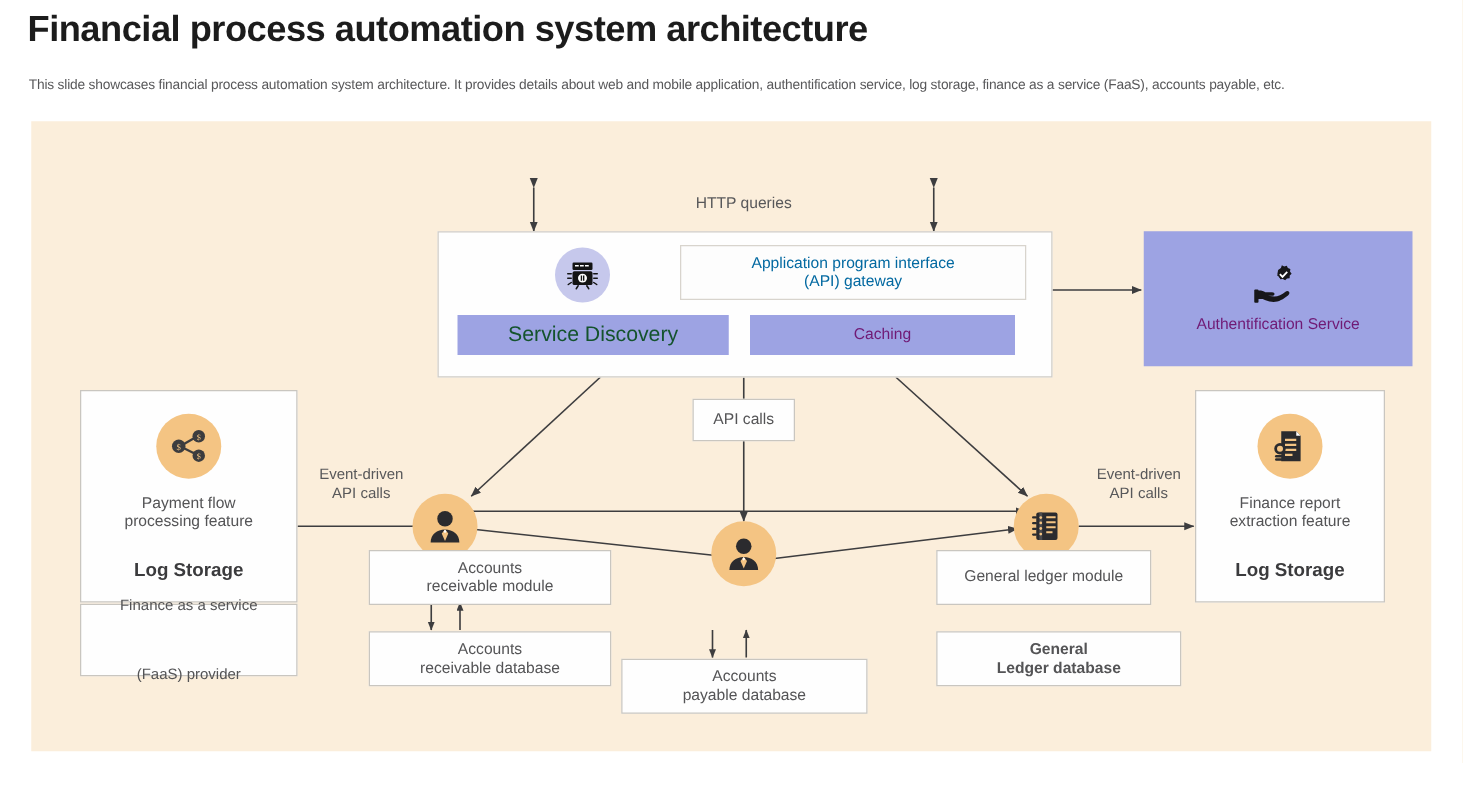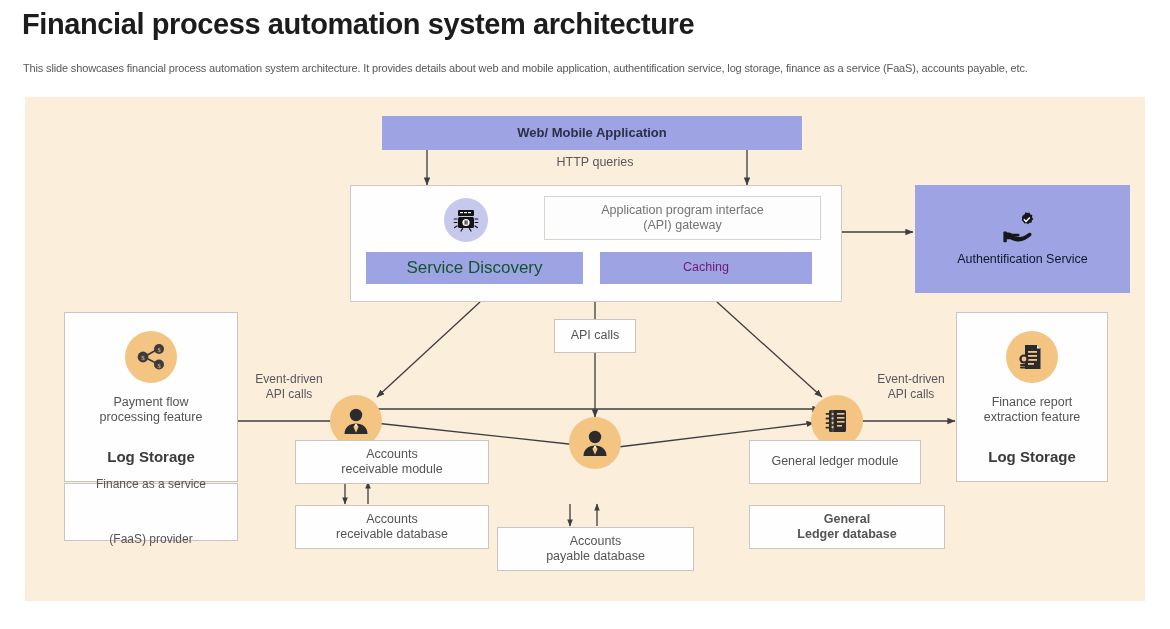--- a/index.html
+++ b/index.html
@@ -19,21 +19,21 @@
   }
   #panel{
     position:absolute;left:25px;top:97px;width:1120px;height:504px;
     background:#fbeedb;
   }
   
   .box{position:absolute;box-sizing:border-box;display:flex;align-items:center;
        justify-content:center;text-align:center;line-height:1.22;}
   .purple{background:#9da3e3;color:#2c2f4a;}
   .white{background:#fefefe;border:1px solid #c9c6c0;color:#545456;}
-  .whitenb{background:#fdfdfd;border:1px solid #d8d4cd;color:#737373;}
+  .whitenb{background:#fdfdfd;border:1px solid #d8d4cd;color:#0369a1;}
   .bold{font-weight:bold;}
   .lbl{position:absolute;color:#58585a;text-align:center;line-height:1.22;}
   .circle{position:absolute;border-radius:50%;background:#f4c483;
           display:flex;align-items:center;justify-content:center;}
   .circle.lav{background:#c6c8ec;}
   svg.arrows{position:absolute;left:0;top:0;width:1120px;height:504px;
              pointer-events:none;overflow:visible;}
   .icon-svg{display:block;}
 </style>
 </head>
@@ -78,21 +78,20 @@
       <line x1="838" y1="324" x2="930" y2="324" marker-start="url(#ah)" marker-end="url(#ah)"></line>
 
       <line x1="320" y1="385" x2="320" y2="407" marker-end="url(#ahs)"></line>
       <line x1="343" y1="407" x2="343" y2="385" marker-end="url(#ahs)"></line>
 
       <line x1="545" y1="407" x2="545" y2="429" marker-end="url(#ahs)"></line>
       <line x1="572" y1="429" x2="572" y2="407" marker-end="url(#ahs)"></line>
     </g>
   </svg>
 
-  <div class="box purple bold" style="left:357px;top:19px;width:420px;height:34px;font-size:13px;">Web/ Mobile Application</div>
 
   <div class="lbl" style="left:480px;top:58px;width:180px;font-size:12.5px;">HTTP queries</div>
 
   <div class="box white" style="left:325px;top:88px;width:492px;height:117px;background:#fefefe;border:1px solid #cfccc6;"></div>
 
   <div class="circle lav" style="left:419px;top:101px;width:44px;height:44px;">
     <svg class="icon-svg" width="26" height="26" viewBox="0 0 26 26">
       <rect x="5" y="3" width="16" height="6" rx="1" fill="#141414"></rect>
       <rect x="7" y="5" width="3" height="1.2" fill="#ffffff"></rect>
       <rect x="11" y="5" width="3" height="1.2" fill="#ffffff"></rect>
@@ -116,21 +115,21 @@
 
   <div class="box whitenb" style="left:519px;top:99px;width:277px;height:44px;font-size:12.5px;flex-direction:column;">
     <span>Application program interface</span>
     <span>(API) gateway</span>
   </div>
 
   <div class="box purple" style="left:341px;top:155px;width:217px;height:32px;font-size:17px;color:#14532d;">Service Discovery</div>
 
   <div class="box purple" style="left:575px;top:155px;width:212px;height:32px;font-size:12.5px;color:#701a75;">Caching</div>
 
-  <div class="box purple" style="left:890px;top:88px;width:215px;height:108px;flex-direction:column;font-size:12.5px;color:#0f172a;">
+  <div class="box purple" style="left:890px;top:88px;width:215px;height:108px;flex-direction:column;font-size:12.5px;color:#701a75;">
     <svg class="icon-svg" width="40" height="36" viewBox="0 0 40 36" style="margin-bottom:6px;">
       <g fill="#17171a">
         <path d="M22.5 2.2l1.9.9 2-.6.9 1.9 2 .7-.3 2.1 1.3 1.7-1.5 1.5-.1 2.1-2.1.2-1.5 1.5-1.8-1.1-2.1.3-.7-2-1.8-1.1 1-1.9-.4-2.1 2-.7z"></path>
         <circle cx="23.6" cy="8.6" r="4.6" fill="#17171a"></circle>
         <path d="M21.4 8.7l1.6 1.7 3.3-3.5 1 1-4.3 4.6-2.6-2.7z" fill="#ffffff"></path>
         <path d="M3 22.5c2.6-.3 4.6.2 6.3 1.3h5.4c1.2 0 1.9.6 1.9 1.4 0 .9-.7 1.4-1.9 1.4h-3.3c1.6.3 3.2.5 5 .5 3.1 0 6.1-1.6 9-3.8 1.1-.8 2.4-.6 2.9.3.5.9.1 1.9-.9 2.7-3.7 2.9-7.4 5.2-11.6 5.2-3.3 0-6.1-1-8.6-2.3H3z"></path>
         <rect x="0.4" y="21.6" width="3.4" height="10.6" rx="0.8"></rect>
       </g>
     </svg>
     <span>Authentification Service</span>

